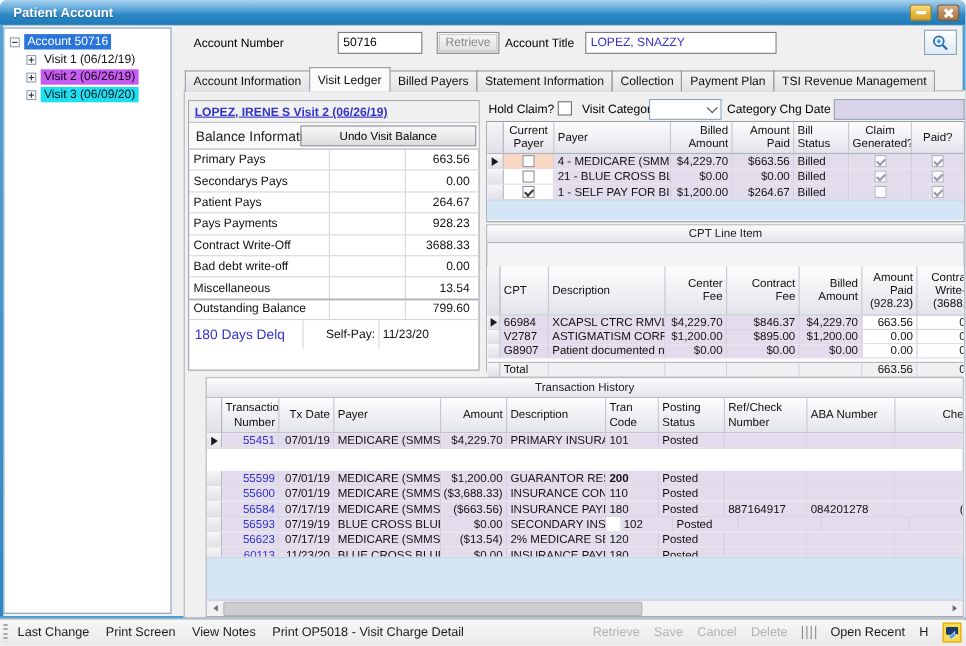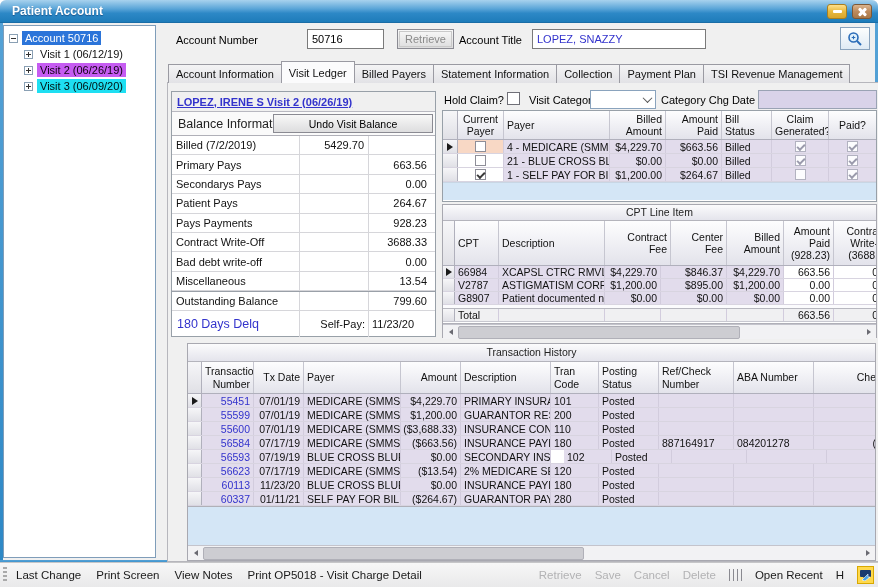--- a/index.html
+++ b/index.html
@@ -52,21 +52,21 @@
   .visit-link{color:var(--blue);text-decoration:underline;font-weight:bold;white-space:nowrap;cursor:pointer;}
   .bal-header{position:relative;height:24px;border-bottom:1px solid #b0b0b8;background:#fafafa;display:flex;align-items:center;}
   .bal-title{font-size:12.5px;color:#222;padding-left:6px;}
   .btn-undo{position:absolute;right:2px;top:2px;width:160px;height:19px;line-height:17px;font-size:10.5px;}
   .brow{display:flex;height:19.4px;border-bottom:1px solid #d6d6da;}
   .bl,.bm,.br{padding:0 4px;display:flex;align-items:center;overflow:hidden;white-space:nowrap;}
   .bl{width:128px;border-right:1px solid #d6d6da;}
   .bm{width:69px;border-right:1px solid #d6d6da;justify-content:flex-end;}
   .br{width:62px;justify-content:flex-end;}
   .bal-footer{display:flex;height:26px;align-items:center;}
-  .delq{width:128px;padding-left:5px;color:var(--blue);font-size:12.5px;border-right:1px solid #d6d6da;height:100%;display:flex;align-items:center;}
+  .delq{width:104px;padding-left:5px;color:var(--blue);font-size:12.5px;border-right:1px solid #d6d6da;height:100%;display:flex;align-items:center;}
   .selfpay-lbl{width:69px;text-align:right;padding-right:3px;border-right:1px solid #d6d6da;height:100%;display:flex;align-items:center;justify-content:flex-end;}
   .selfpay-date{padding-left:3px;}
   
   .cb-ctl{position:absolute;width:13px;height:13px;border:1px solid #707078;background:#fff;}
   .select{position:absolute;border:1px solid #8aa3bd;background:#fff;display:flex;align-items:center;justify-content:flex-end;padding-right:4px;}
   .chev{width:7px;height:7px;border-right:1.5px solid #555;border-bottom:1.5px solid #555;transform:rotate(45deg) translate(-1px,-1px);}
   .lavbox{background:var(--lav2);}
   
   .gridbox{background:#fff;border:1px solid #98a0a8;overflow:hidden;font-size:10.5px;}
   .ghead{display:flex;background:linear-gradient(#fdfdfe,#e3e3eb);border-bottom:1px solid #b0b0bc;}
@@ -181,25 +181,20 @@
       <div class="balance-panel">
         <div class="visit-link-row">
           <span class="visit-link">LOPEZ, IRENE S Visit 2 (06/26/19)</span>
         </div>
         <div class="bal-header">
           <span class="bal-title">Balance Information</span>
           <button class="btn btn-undo">Undo Visit Balance</button>
         </div>
         <div id="bal-rows">
             <div class="brow">
-              <div class="bl">Billed (7/2/2019)</div>
-              <div class="bm">5429.70</div>
-              <div class="br"></div>
-            </div>
-            <div class="brow">
               <div class="bl">Primary Pays</div>
               <div class="bm"></div>
               <div class="br">663.56</div>
             </div>
             <div class="brow">
               <div class="bl">Secondarys Pays</div>
               <div class="bm"></div>
               <div class="br">0.00</div>
             </div>
             <div class="brow">
@@ -311,29 +306,29 @@
             <div class="gc c lav" style="width: 57px;">
               <span class="cbx gray"></span>
             </div>
             <div class="gc c lav" style="width: 48px;">
               <span class="cbx on gray"></span>
             </div>
           </div>
           <div class="filler" style="height: 18px;"></div>
         </div>
 
-      <div class="group" style="left:274px;top:121px;width:435px;height:134px;">
+      <div class="group" style="left:274px;top:121px;width:435px;height:134px;gap:21px;">
         <div class="gcaption">CPT Line Item</div>
         <div id="cpt-grid" class="gridbox groupgrid" style="height: 103px;">
             <div class="ghead" style="height: 45px;">
               <div class="gm" style="width: 12px;"></div>
               <div class="gh l" style="width: 44px;">CPT</div>
               <div class="gh l" style="width: 106px;">Description</div>
+              <div class="gh r" style="width: 56px;">Center Fee</div>
               <div class="gh r" style="width: 66px;">Contract Fee</div>
-              <div class="gh r" style="width: 56px;">Center Fee</div>
               <div class="gh r" style="width: 57px;">Billed
 Amount</div>
               <div class="gh r" style="width: 50px;">Amount
 Paid
 (928.23)</div>
               <div class="gh r" style="width: 48px;">Contra
 Write-
 (3688.</div>
             </div>
             <div class="grow" style="height: 13px;">
@@ -420,28 +415,28 @@
               <div class="gc r lav" style="width: 50px;">07/01/19</div>
               <div class="gc l lav" style="width: 97px;">MEDICARE (SMMS0)(4</div>
               <div class="gc r lav" style="width: 60px;">$4,229.70</div>
               <div class="gc l lav" style="width: 90px;">PRIMARY INSURAI</div>
               <div class="gc l lav" style="width: 48px;">101</div>
               <div class="gc l lav" style="width: 60px;">Posted</div>
               <div class="gc l lav" style="width: 75px;"></div>
               <div class="gc l lav" style="width: 80px;"></div>
               <div class="gc r lav" style="width: 66px;"></div>
             </div>
-            <div class="grow" style="height: 14px;">
+            <div class="grow" style="height: 14px; margin-top: 20px;">
               <div class="gm" style="width: 14px;"></div>
               <div class="gc r lav bluetxt" style="width: 52px;">55599</div>
               <div class="gc r lav" style="width: 50px;">07/01/19</div>
               <div class="gc l lav" style="width: 97px;">MEDICARE (SMMS0)(4</div>
               <div class="gc r lav" style="width: 60px;">$1,200.00</div>
               <div class="gc l lav" style="width: 90px;">GUARANTOR RESI</div>
-              <div class="gc l lav" style="width: 48px;">200</div>
+              <div class="gc l lav" style="width: 48px; font-weight: bold;">200</div>
               <div class="gc l lav" style="width: 60px;">Posted</div>
               <div class="gc l lav" style="width: 75px;"></div>
               <div class="gc l lav" style="width: 80px;"></div>
               <div class="gc r lav" style="width: 66px;"></div>
             </div>
             <div class="grow" style="height: 14px;">
               <div class="gm" style="width: 14px;"></div>
               <div class="gc r lav bluetxt" style="width: 52px;">55600</div>
               <div class="gc r lav" style="width: 50px;">07/01/19</div>
               <div class="gc l lav" style="width: 97px;">MEDICARE (SMMS0)(4</div>

